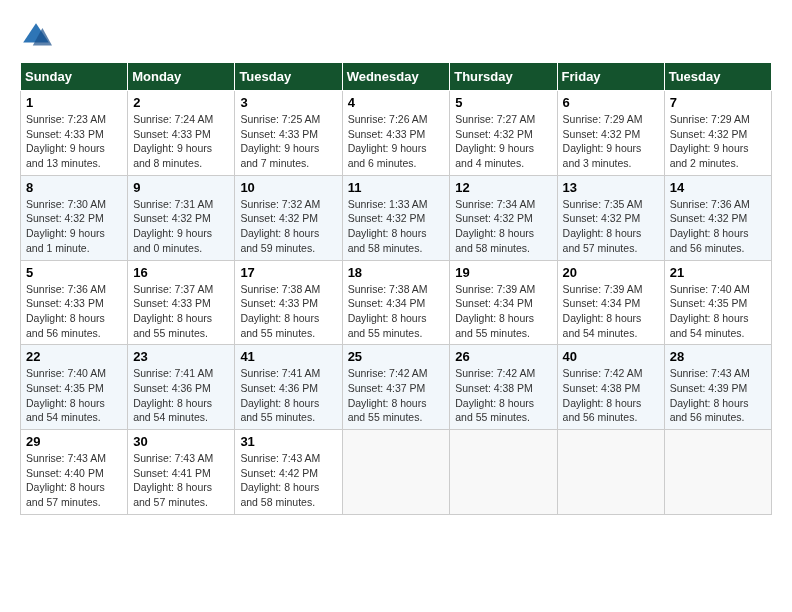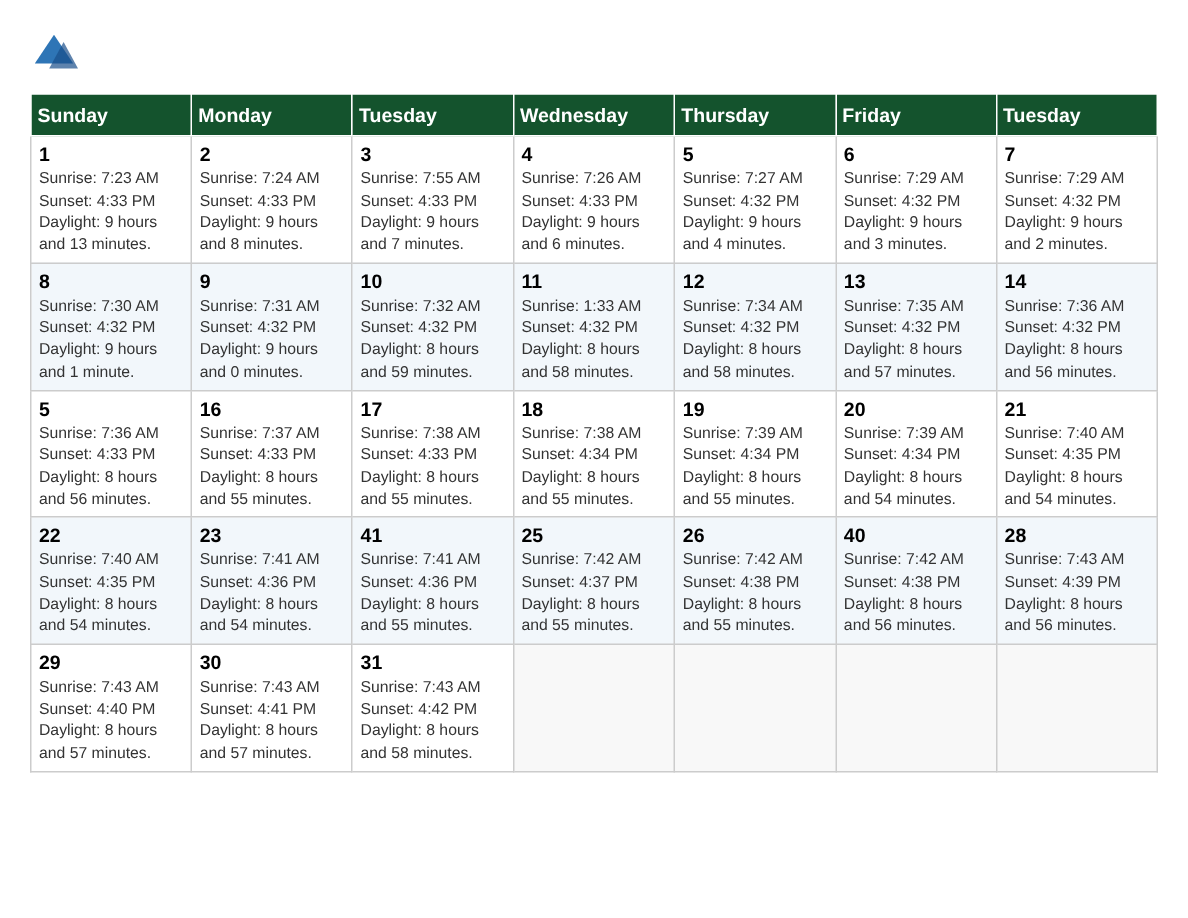--- a/index.html
+++ b/index.html
@@ -132,21 +132,21 @@
         <span class="day-num">2</span>
         <div class="day-info">
           <span>Sunrise: 7:24 AM</span><br>
           <span>Sunset: 4:33 PM</span><br>
           <span>Daylight: 9 hours and 8 minutes.</span>
         </div>
       </td>
         <td>
         <span class="day-num">3</span>
         <div class="day-info">
-          <span>Sunrise: 7:55 AM</span><br>
+          <span>Sunrise: 7:25 AM</span><br>
           <span>Sunset: 4:33 PM</span><br>
           <span>Daylight: 9 hours and 7 minutes.</span>
         </div>
       </td>
         <td>
         <span class="day-num">4</span>
         <div class="day-info">
           <span>Sunrise: 7:26 AM</span><br>
           <span>Sunset: 4:33 PM</span><br>
           <span>Daylight: 9 hours and 6 minutes.</span>

